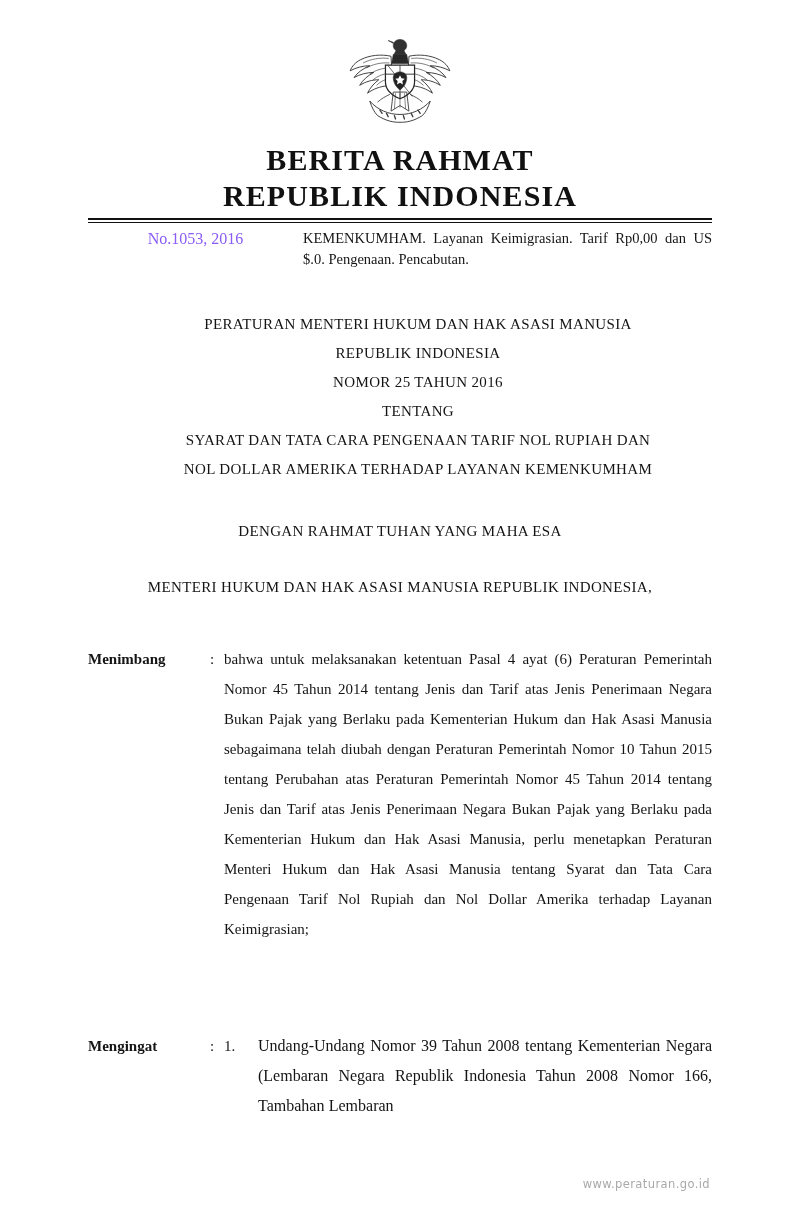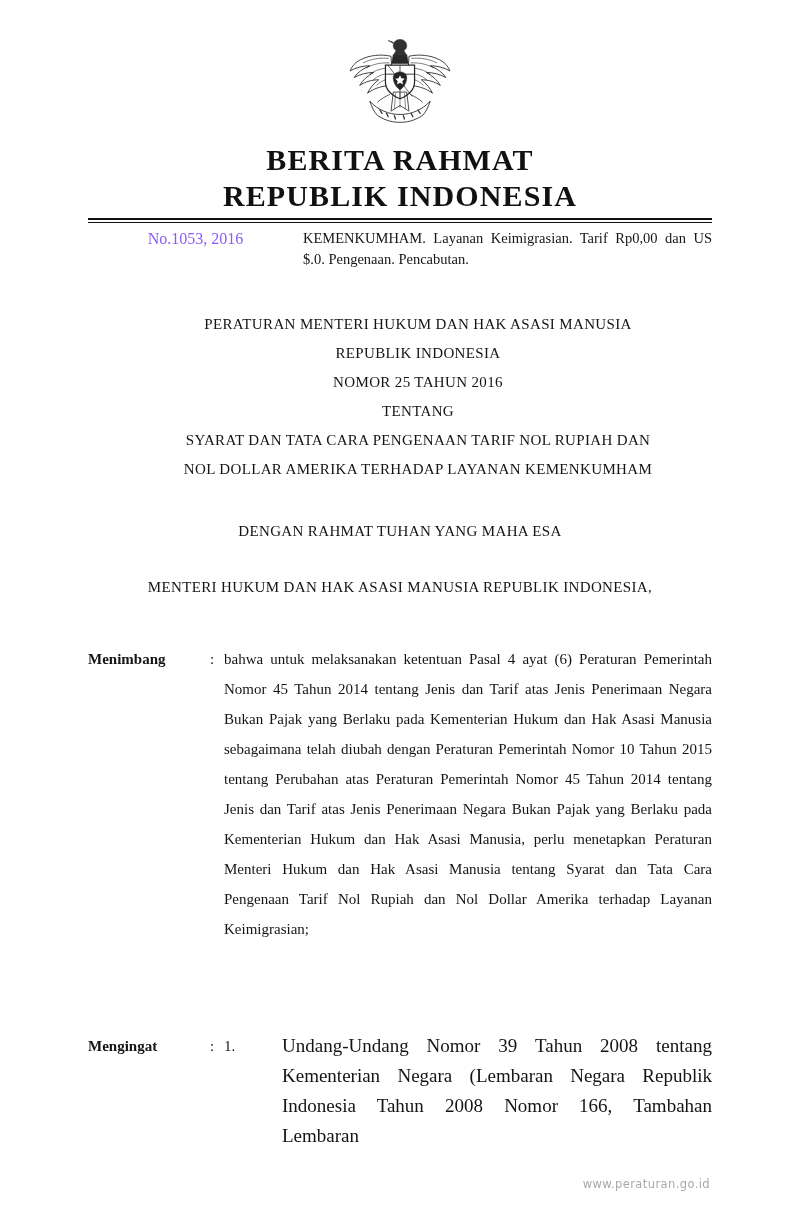--- a/index.html
+++ b/index.html
@@ -173,26 +173,25 @@
   }
   .item-num {
     flex: 0 0 34px;
     width: 34px;
     font-size: 15px;
     line-height: 30px;
     color: #141414;
   }
   .item-text {
     flex: 1 1 auto;
-    font-size: 19px;
+    font-size: 16px;
     line-height: 30px;
     text-align: justify;
     text-align-last: left;
     color: #141414;
-    margin-left: 24px;
   }
 
   
   .footer-wm {
     position: absolute;
     right: 90px;
     top: 1177px;
     font-family: "DejaVu Sans", "Liberation Sans", sans-serif;
     font-size: 11.5px;
     letter-spacing: 0.4px;

